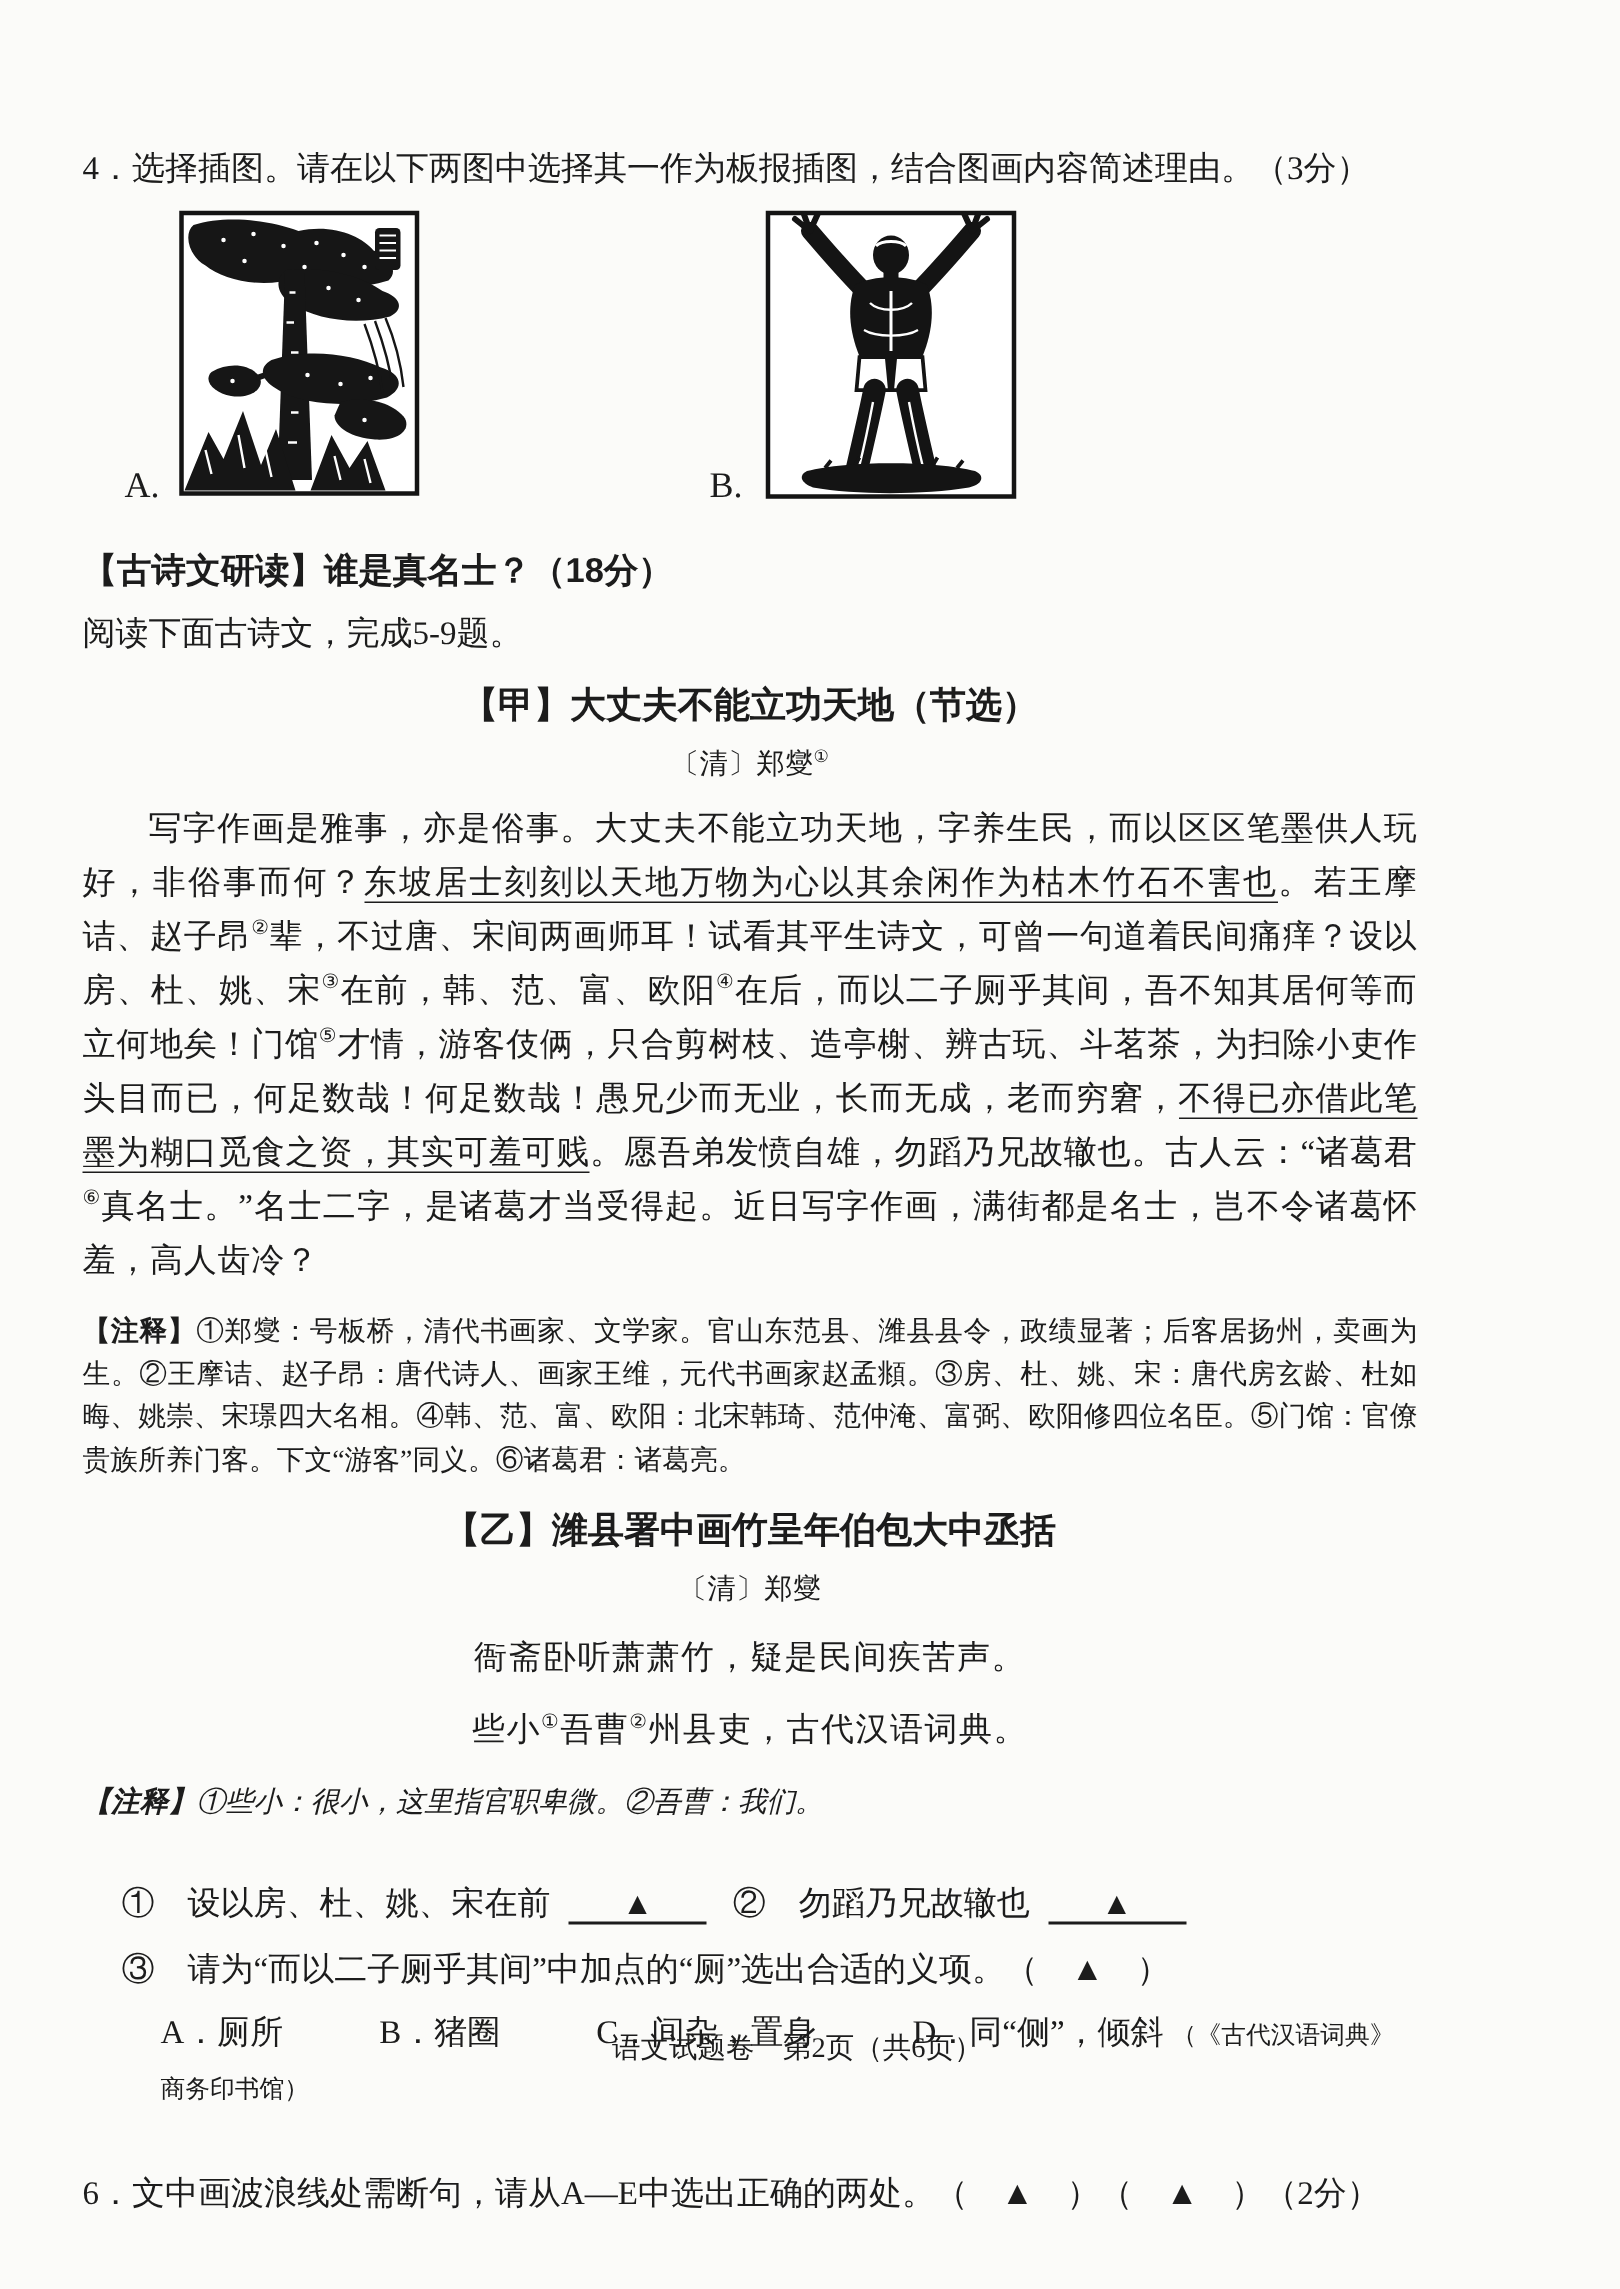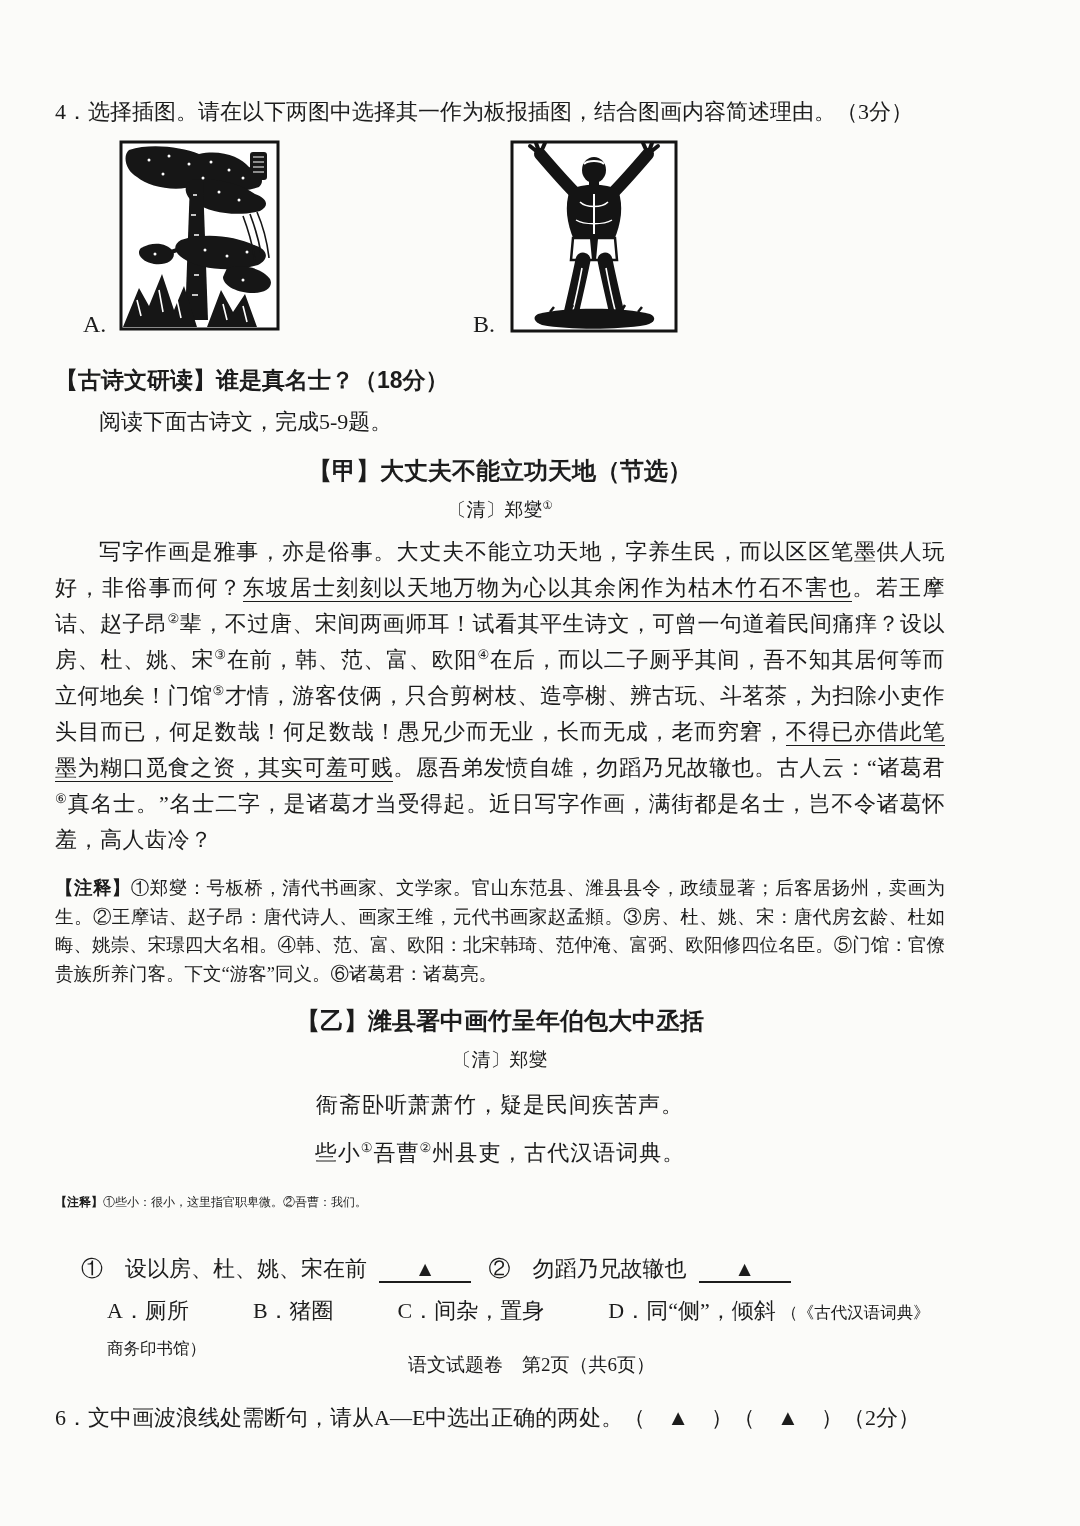--- a/index.html
+++ b/index.html
@@ -9,27 +9,27 @@
     font-family:"Liberation Serif","DejaVu Serif",serif;
     position:relative;overflow:hidden;
   }
   .content{position:relative;padding:96px 95px 0 55px;width:890px;box-sizing:content-box;}
   .q-line{font-size:22px;line-height:32px;}
   .fig-row{position:relative;height:204px;margin-top:10px;}
   .fig-frame{position:absolute;top:2px;}
   .fig-frame svg{display:block;}
   .fig-label{position:absolute;font-size:24px;bottom:4px;}
   .sec-heading{font-family:"Liberation Sans","DejaVu Sans",sans-serif;font-weight:bold;font-size:23px;margin-top:22px;line-height:32px;}
-  .instruction{font-size:22px;margin-top:10px;line-height:32px;margin-left:44px;}
+  .instruction{font-size:22px;margin-top:10px;line-height:32px;}
   .passage-title{font-family:"Liberation Sans","DejaVu Sans",sans-serif;font-weight:bold;font-size:24px;text-align:center;margin-top:16px;line-height:34px;}
   .author-line{font-size:19px;text-align:center;margin-top:8px;line-height:28px;}
   .passage{font-size:22px;line-height:36px;text-align:justify;text-indent:2em;margin-top:10px;letter-spacing:.5px;}
   .notes{font-size:18.5px;line-height:28.5px;text-align:justify;margin-top:16px;}
   .poem-line{font-size:22px;text-align:center;margin-top:14px;line-height:34px;letter-spacing:1px;}
-  .yi-note{font-size:12px;line-height:28px;margin-top:18px;}
+  .yi-note{font-size:19px;line-height:28px;margin-top:18px;font-style:italic;}
   .q5{margin-top:36px;}
   .q-item{font-size:22px;line-height:34px;margin-top:10px;padding-left:26px;}
   .q-options{font-size:22px;line-height:34px;margin-top:8px;padding-left:52px;}
   .q-source{font-size:16.5px;}
   .footer{position:absolute;left:0;right:17px;top:1352px;text-align:center;font-size:19px;}
   
   .seg-u{border-bottom:1.6px solid currentColor;padding-bottom:1px;}
   .seg-sup{vertical-align:super;font-size:0.6em;line-height:0;}
   .seg-b{font-weight:bold;}
   .seg-dot{position:relative;}
@@ -139,20 +139,21 @@
   <div class="author-line"><span>〔清〕郑燮</span></div>
   <div class="poem-line"><span>衙斋卧听萧萧竹，疑是民间疾苦声。</span></div>
   <div class="poem-line"><span>些小</span><span class="seg-sup">①</span><span>吾曹</span><span class="seg-sup">②</span><span>州县吏，古代汉语词典。</span></div>
   <div class="yi-note"><span class="seg-b">【注释】</span><span>①些小：很小，这里指官职卑微。②吾曹：我们。</span></div>
 
   <div class="q5">
     <div class="q-item">
       <span><span>①　</span><span class="seg-dot">设</span><span>以房、杜、姚、宋在前</span><span class="seg-blank">▲</span></span>
       <span><span>②　勿</span><span class="seg-dot">蹈</span><span>乃兄故辙也</span><span class="seg-blank">▲</span></span>
     </div>
+    <div class="q-item"><span>③　请为“而以二子</span><span class="seg-dot">厕</span><span>乎其间”中加点的“厕”选出合适的义项。（　▲　）</span></div>
     <div class="q-options">
       <span><span>A．厕所</span><span class="gap2"></span><span>B．猪圈</span><span class="gap2"></span><span>C．间杂，置身</span><span class="gap2"></span><span>D．同“侧”，倾斜</span></span>
       <span class="q-source">（《古代汉语词典》商务印书馆）</span>
     </div>
   </div>
 
   <div class="q5">
     <div class="q-line">6．文中画波浪线处需断句，请从A—E中选出正确的两处。（　▲　）（　▲　）（2分）</div>
 
   </div>

